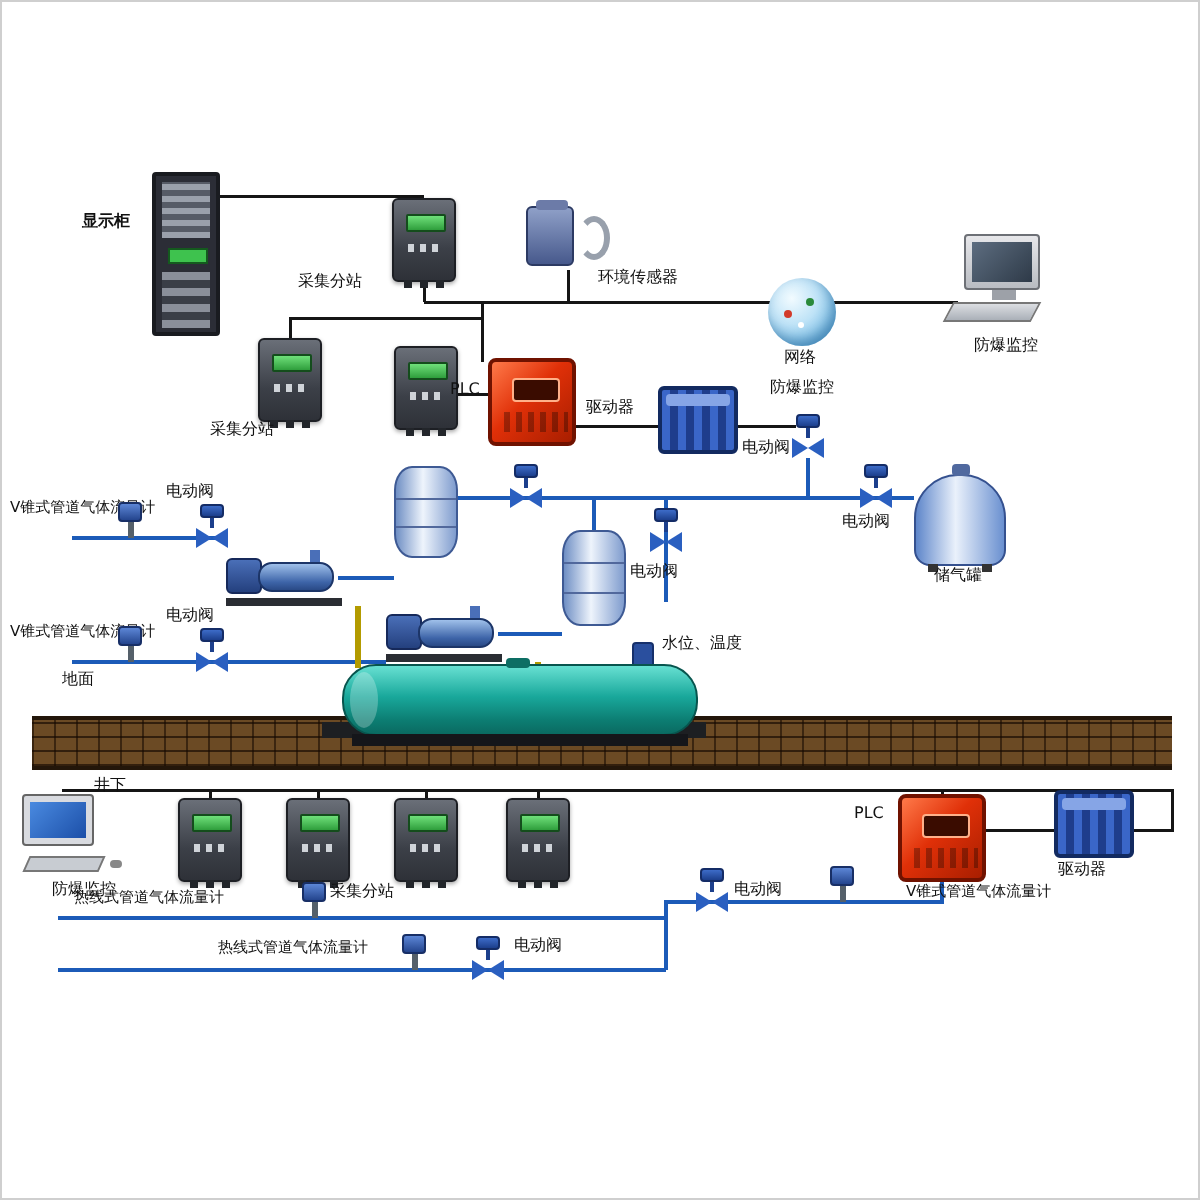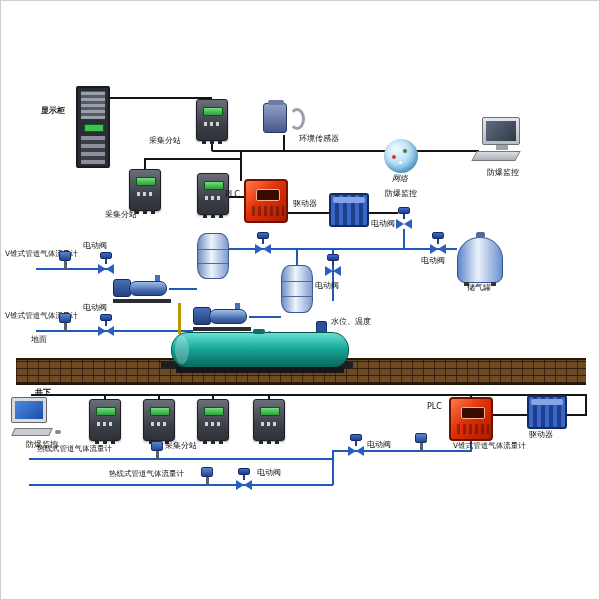--- a/index.html
+++ b/index.html
@@ -208,21 +208,21 @@
 
   <div class="esensor" style="left:262px; top:102px;"></div>
   <div class="clamp" style="left:288px; top:107px;"></div>
   <div class="lbl" style="left:298px; top:106px;margin-top:28px;">环境传感器</div>
 
   <div class="sphere" style="left:383px; top:138px;">
     <span class="dot" style="left:8px; top:16px; width:4px; height:4px; background:#d23a2a;"></span>
     <span class="dot" style="left:19px; top:10px; width:4px; height:4px; background:#2a8a3a;"></span>
     <span class="dot" style="left:15px; top:22px; width:3px; height:3px; background:#ffffff;"></span>
   </div>
-  <div class="lbl" style="left:391px; top:174px;font-style:italic;">网络</div>
+  <div class="lbl" style="left:391px; top:174px;">网络</div>
 
   <div class="pc" style="left:473px; top:116px;">
     <div class="monitor">
         <div class="scr"></div>
       </div>
     <div class="stand"></div>
     <div class="kbd"></div>
   </div>
   <div class="lbl" style="left:486px; top:168px;">防爆监控</div>
 
@@ -322,21 +322,21 @@
   <div class="wsensor" style="left:315px; top:320px;"></div>
   <div class="lbl" style="left:330px; top:317px;">水位、温度</div>
 
   <div class="wtank" style="left:170px; top:331px;">
     <div class="hatch"></div>
     <div class="wstand"></div>
   </div>
 
   <div class="lbl" style="left:30px; top:335px;">地面</div>
 
-  <div class="lbl" style="left:34px; top:388px;font-weight:bold;">井下</div>
+  <div class="lbl" style="left:46px; top:388px;">井下</div>
 
   <div class="pcb" style="left:10px; top:396px;">
     <div class="monitor">
         <div class="scr"></div>
       </div>
     <div class="kbd"></div>
     <div class="mouse"></div>
   </div>
   <div class="lbl" style="left:14px; top:440px;margin-left:11px;">防爆监控</div>
 

